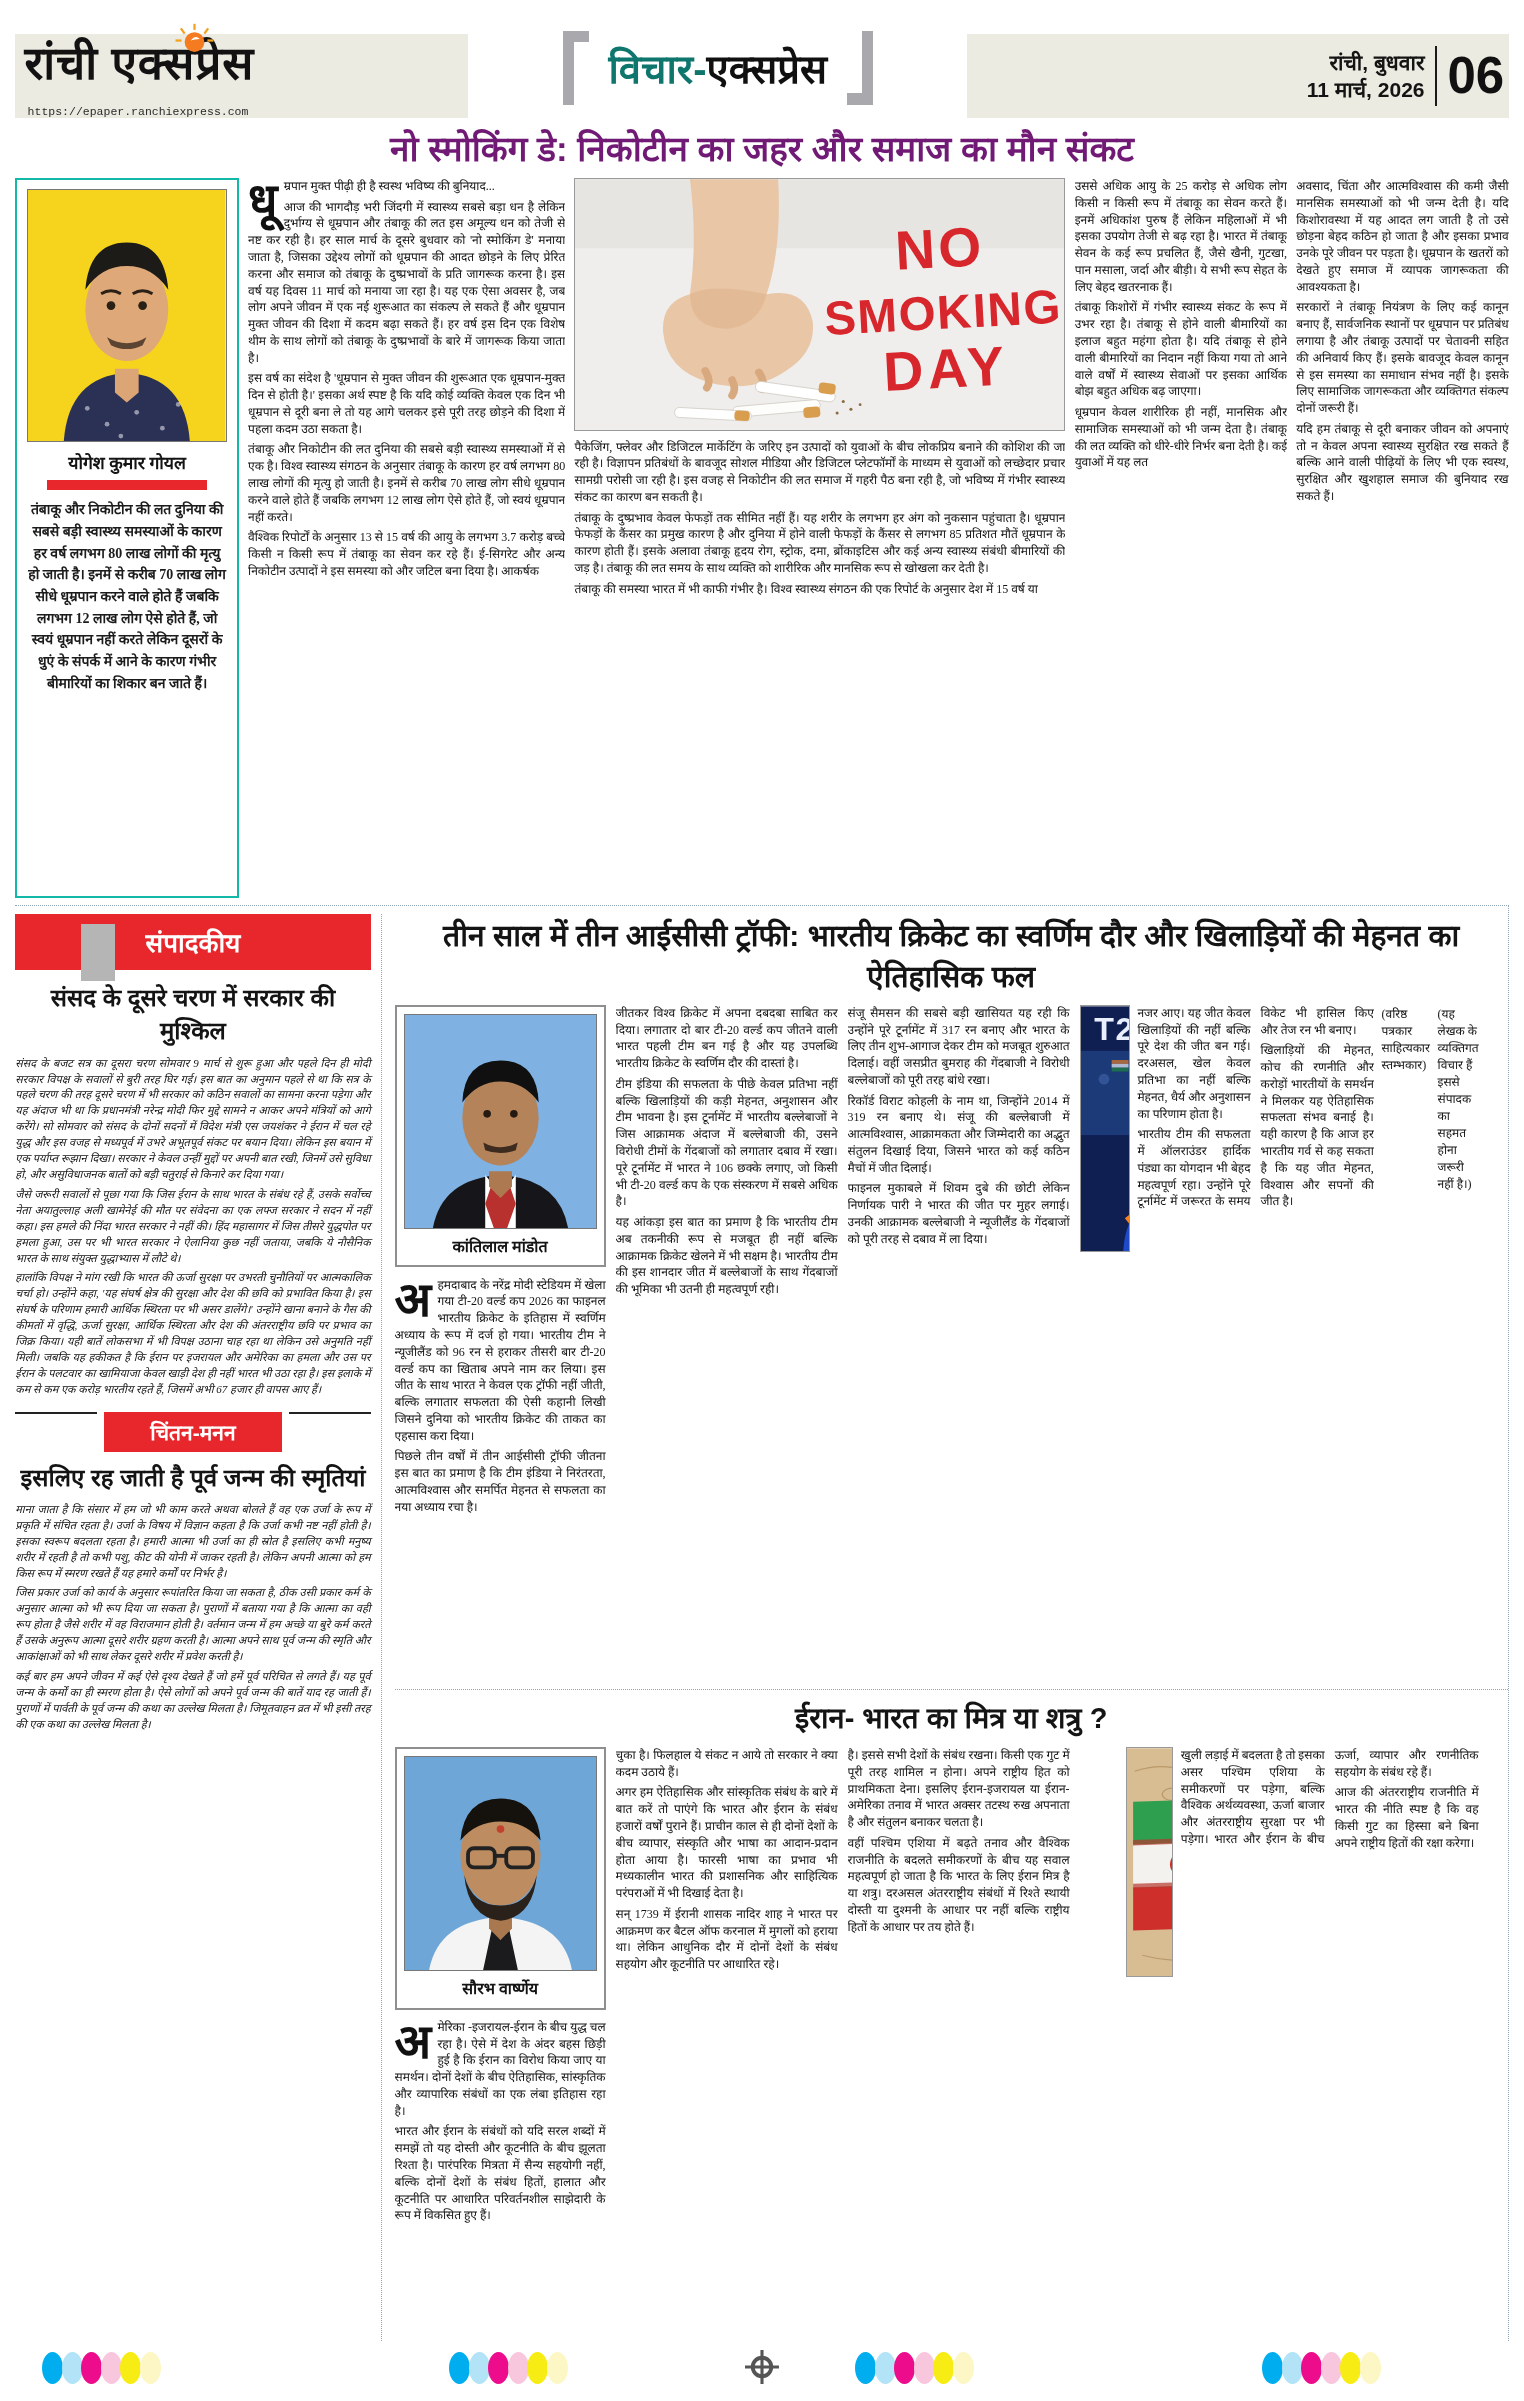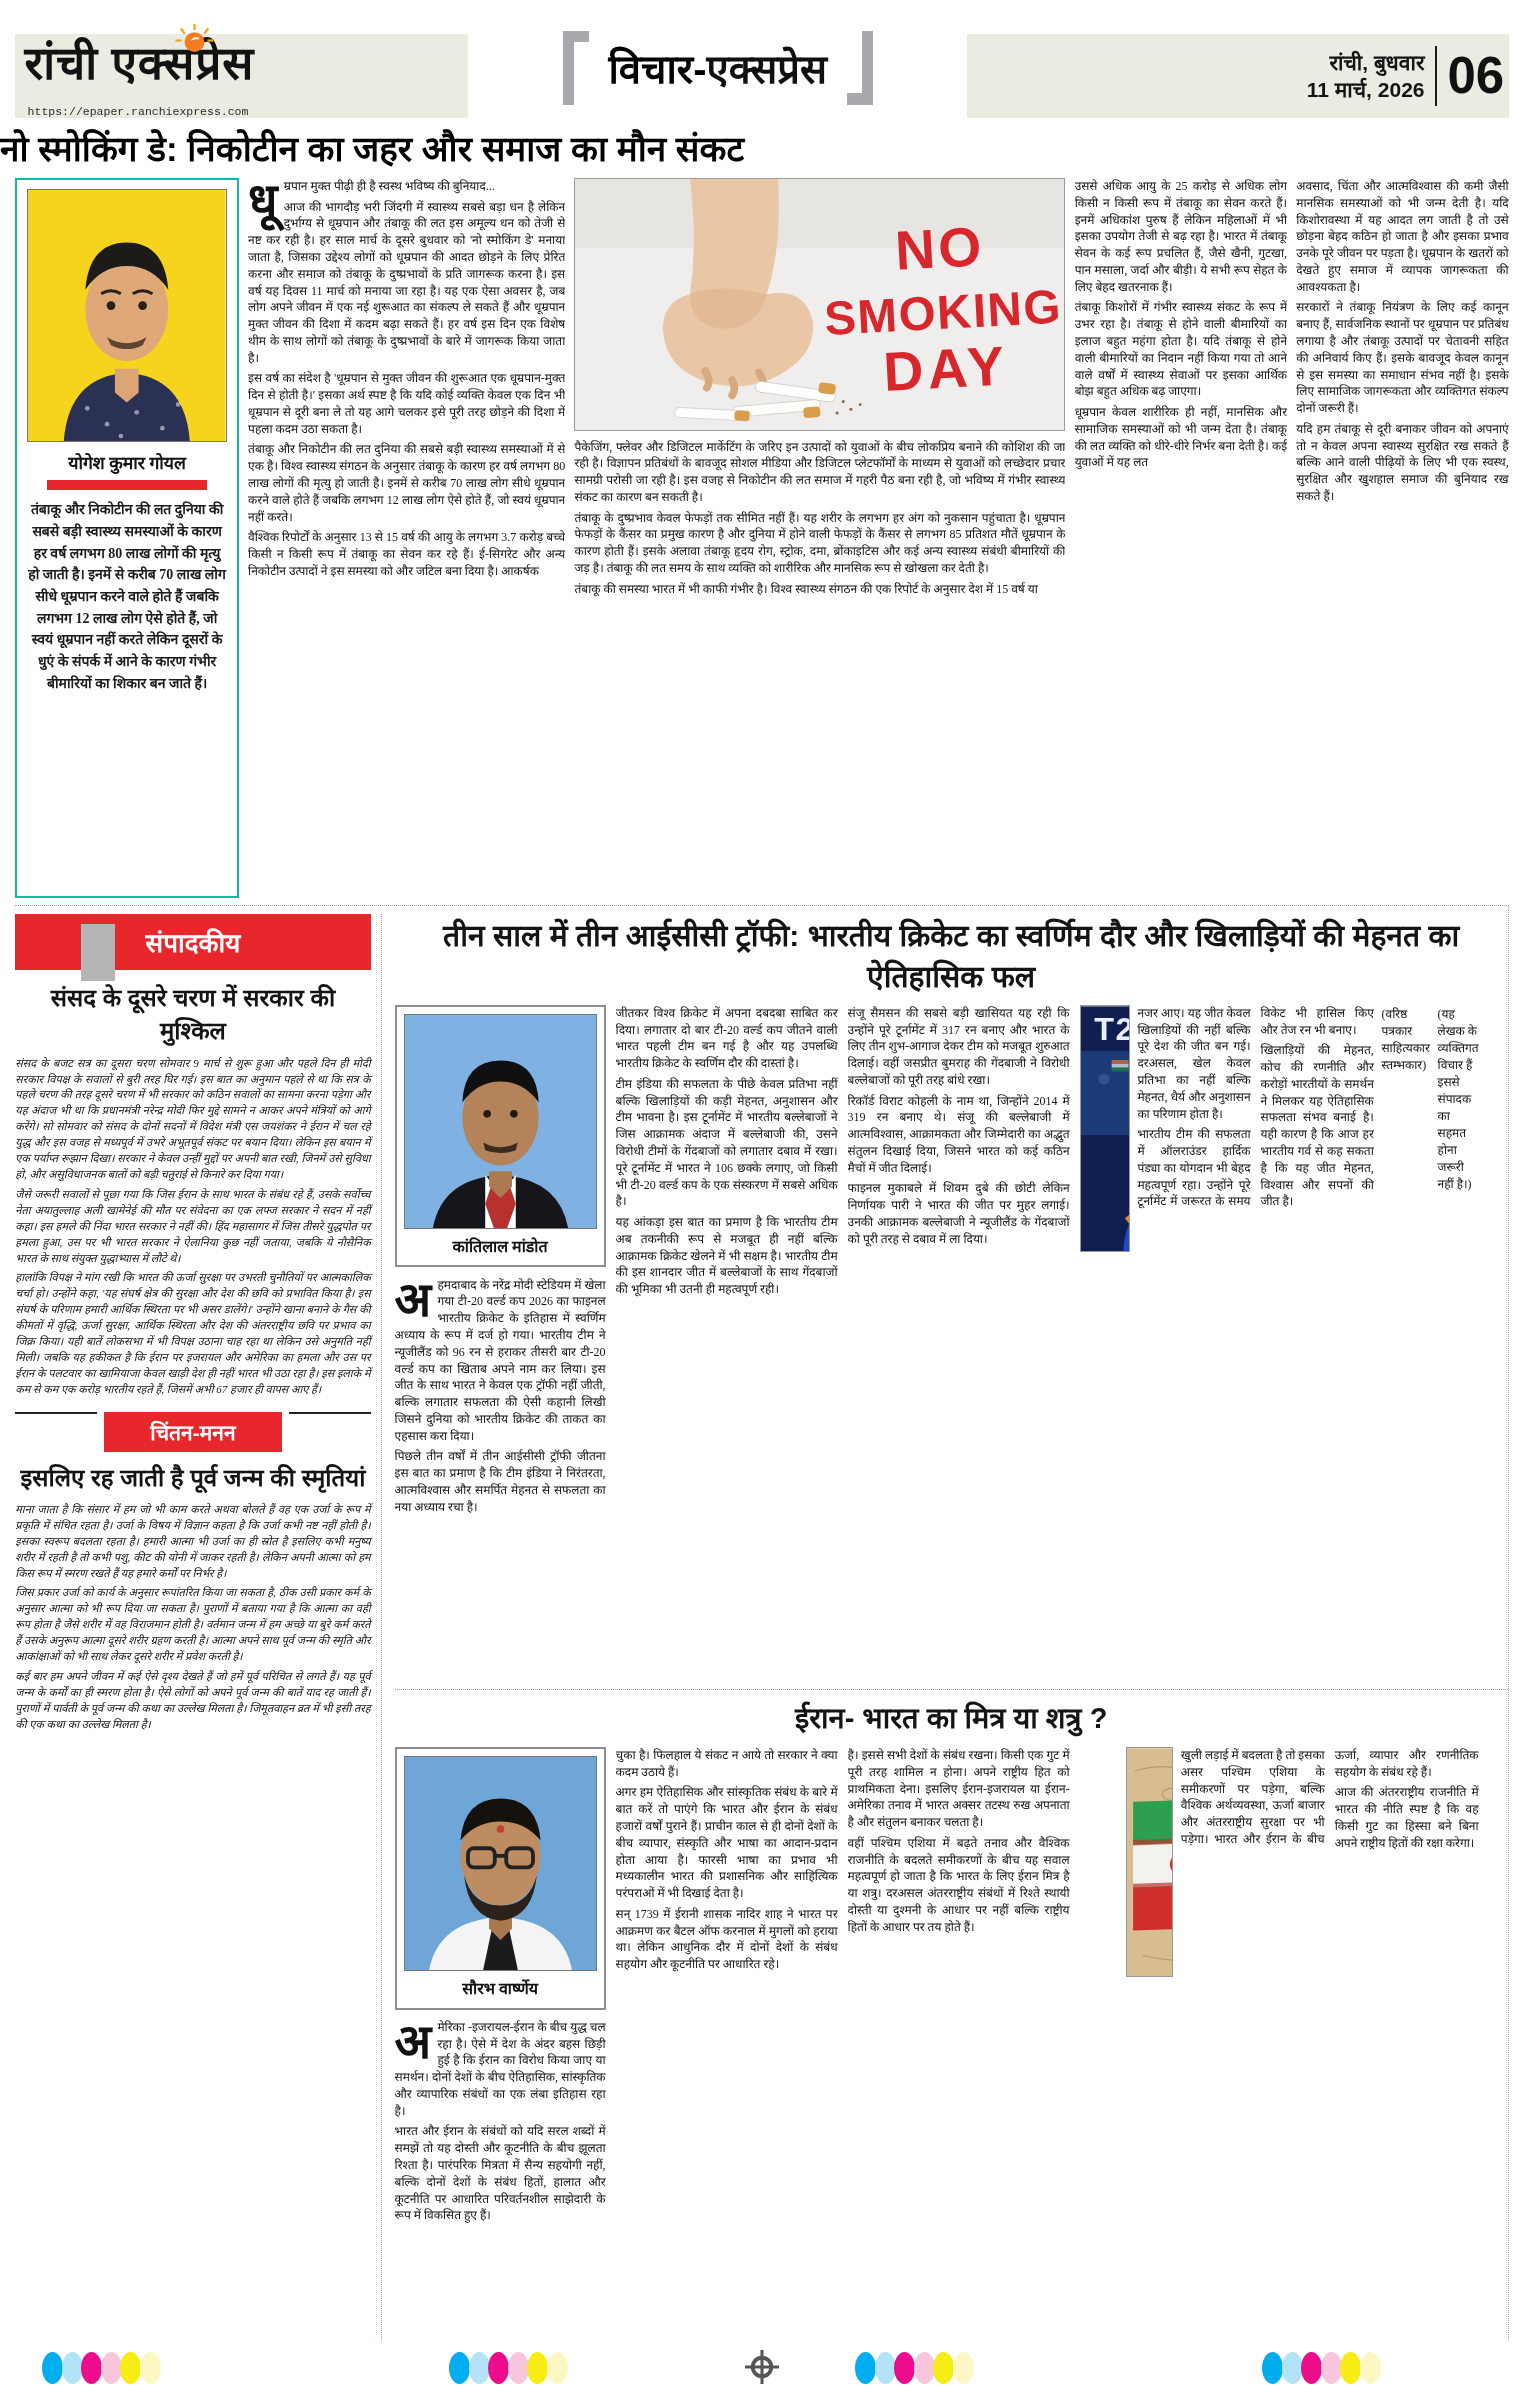--- a/index.html
+++ b/index.html
@@ -12,32 +12,32 @@
   .masthead { position:absolute; top:14px; left:15.3px; right:15.3px; height:107px; }
   .beige-band { position:absolute; top:20px; bottom:3.1px; left:0; right:0; background:#ecebe1; }
   .center-panel { position:absolute; left:453px; width:499px; top:0; bottom:0; background:#ffffff;
     display:flex; align-items:center; justify-content:center; gap:20px; }
   .bracket { width:26px; height:74px; position:relative; }
   .bracket::before { content:""; position:absolute; top:0; bottom:0; width:11.5px; background:#a9a9ad; }
   .bracket::after { content:""; position:absolute; height:11.5px; width:26px; background:#a9a9ad; }
   .bracket.l::before { left:0; } .bracket.l::after { left:0; top:0; }
   .bracket.r::before { right:0; } .bracket.r::after { right:0; bottom:0; }
   .section-title { font-family:"Liberation Sans","DejaVu Sans",sans-serif; font-weight:bold; font-size:40px; white-space:nowrap; }
-  .section-title .blue { color:#000000; } .section-title .blk { color:#101010; }
+  .section-title .blue { color:#0f766e; } .section-title .blk { color:#101010; }
   .logo-wrap { position:absolute; left:9.2px; top:1.5px; width:361px; height:104px; }
   .logo-text { font-family:"Liberation Sans","DejaVu Sans",sans-serif; font-weight:bold; font-size:46px; color:#121212; letter-spacing:0.8px; margin-top:14px; }
   .sun-icon { position:absolute; left:150px; top:6.1px; }
   .logo-url { position:absolute; left:3.1px; bottom:1.5px; font-family:"Liberation Mono","DejaVu Sans Mono",monospace; font-size:11.5px; color:#2b2b2b; }
   .datebox { position:absolute; right:4.6px; top:23px; bottom:6.1px; width:284px; display:flex; align-items:center; justify-content:flex-end; gap:10.7px; }
   .datelines { text-align:right; font-weight:bold; font-size:21px; line-height:1.3; font-family:"Liberation Sans","DejaVu Sans",sans-serif; }
   .date-sep { width:1.5px; height:60px; background:#1a1a1a; }
   .pageno { font-family:"Liberation Sans","DejaVu Sans",sans-serif; font-size:51px; font-weight:bold; color:#111; line-height:1; }
   
-  .smoke-head { position:absolute; top:124px; left:0; right:0; text-align:left;
-    font-family:"Liberation Sans","DejaVu Sans",sans-serif; font-weight:bold; font-size:35px; color:#000000; }
+  .smoke-head { position:absolute; top:124px; left:0; right:0; text-align:center;
+    font-family:"Liberation Sans","DejaVu Sans",sans-serif; font-weight:bold; font-size:35px; color:#701a75; }
   .top-grid { position:absolute; top:178px; left:15.3px; right:15.3px; height:720px; display:flex; gap:9.2px; overflow:hidden; }
   .col { text-align:justify; font-size:12px; line-height:1.4; overflow:hidden; }
   .col p, .paras p { margin:0 0 3.8px 0; }
   .w418 { width:321px; } .w280 { width:215px; }
   .dropcap { float:left; font-family:"Liberation Sans","DejaVu Sans",sans-serif; font-weight:bold;
     font-size:48px; line-height:0.85; padding:3.1px 6.1px 0 0; color:#111; }
   
   .author-box { background:#fff; border:2px solid #14b8a6; padding:9.2px 10px; overflow:hidden; }
   .author-box.big { width:226px; height:100%; }
   .photo { border:0.8px solid #777; width:100%; overflow:hidden; }

